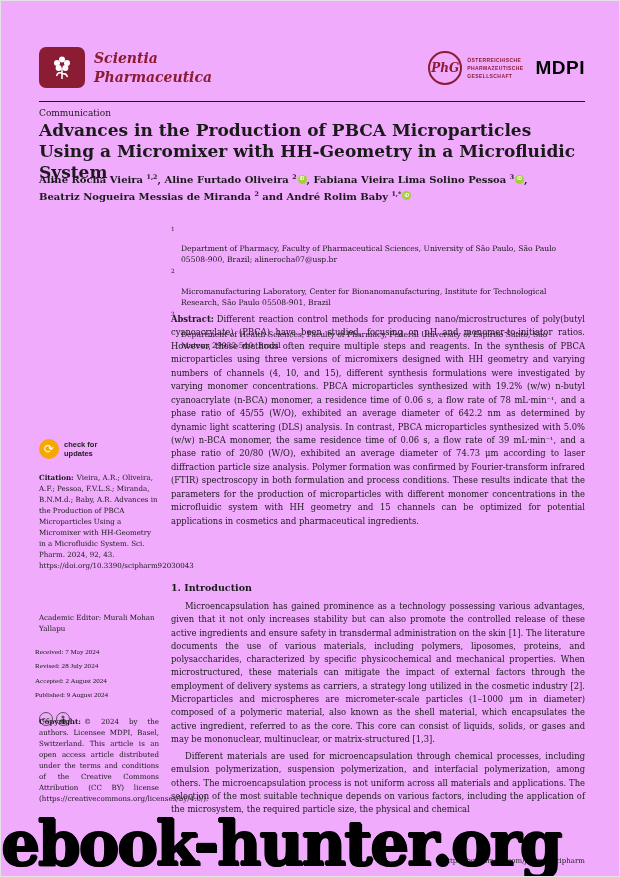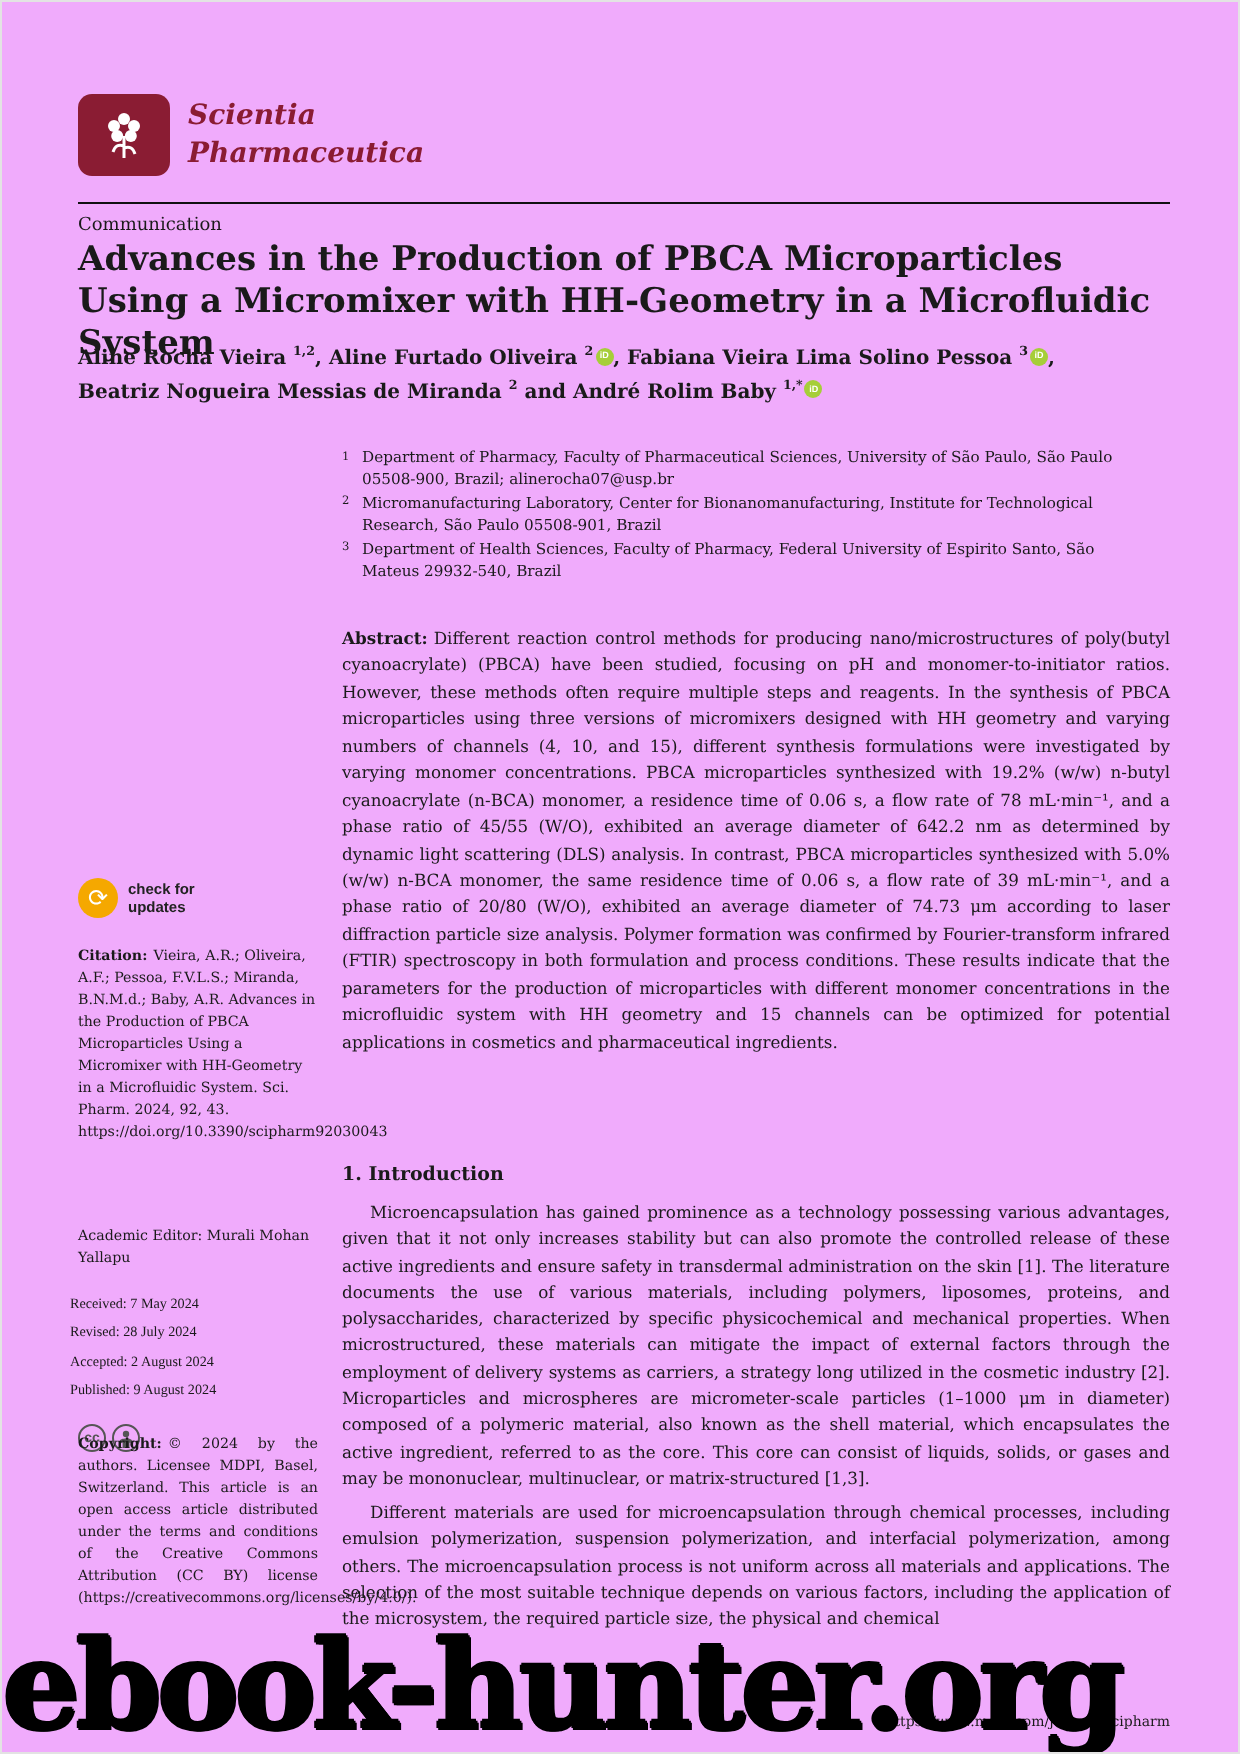--- a/index.html
+++ b/index.html
@@ -27,21 +27,21 @@
   
   .article-type{position:absolute;top:107px;left:38px;font-size:9px;}
   .title{position:absolute;top:119px;left:38px;width:548px;margin:0;font-size:17px;line-height:1.24;font-weight:bold;}
   .authors{position:absolute;top:171px;left:38px;width:548px;font-size:10px;font-weight:bold;line-height:1.65;}
   .authors sup{font-size:6.3px;}
   .orcid{display:inline-flex;align-items:center;justify-content:center;width:9px;height:9px;border-radius:50%;background:var(--orcid);color:#fff;font-size:4.5px;font-weight:bold;font-family:"Liberation Sans",sans-serif;vertical-align:3px;margin-left:1px;}
   
   .affils{position:absolute;top:222px;left:170px;width:406px;font-size:7.6px;line-height:1.5;}
   .affil-row{display:flex;}
   .affil-marker{flex:0 0 10px;font-size:5.8px;padding-top:1.5px;}
-  .affil-text{flex:1;}
+  .affil-text{flex:1;margin-top:20px;}
   
   .abstract{position:absolute;top:312px;left:170px;width:414px;font-size:8.4px;line-height:1.6;text-align:justify;margin:0;}
   .inline-label{font-weight:bold;margin-right:3px;}
   .keywords{position:absolute;top:556px;left:170px;width:414px;font-size:8.4px;line-height:1.6;margin:0;}
   
   .check-badge{position:absolute;top:438px;left:38px;display:flex;align-items:center;gap:5px;cursor:pointer;}
   .check-icon{width:20px;height:20px;border-radius:50%;background:#F5A800;color:#fff;display:flex;align-items:center;justify-content:center;font-size:12px;font-family:"DejaVu Sans",sans-serif;}
   .check-text{font-family:"Liberation Sans",sans-serif;font-size:7.5px;font-weight:bold;color:#222;line-height:1.25;}
   .citation{position:absolute;top:472px;left:38px;width:120px;font-size:7.1px;line-height:1.55;}
   .academic-editor{position:absolute;top:612px;left:38px;width:120px;font-size:7.1px;line-height:1.55;}
@@ -82,20 +82,33 @@
         </g>
         <path d="M15 15 L15 26 M15 20 C12 19 10.5 20 9.5 23 M15 21 C18 20 19.5 21 20.5 24" stroke="#fff" stroke-width="1.5" fill="none"></path>
       </svg>
     </div>
     <div class="logo-text">
       <div>Scientia</div>
       <div>Pharmaceutica</div>
     </div>
   </div>
 
+  <div class="logo-right">
+    <div class="ophg">
+      <div class="ophg-circle">
+        <span>PhG</span>
+      </div>
+      <div class="ophg-text">
+        <div>ÖSTERREICHISCHE</div>
+        <div>PHARMAZEUTISCHE</div>
+        <div>GESELLSCHAFT</div>
+      </div>
+    </div>
+    <div class="mdpi">MDPI</div>
+  </div>
 
   <div class="rule"></div>
 
   <div class="article-type">Communication</div>
   <h1 class="title">Advances in the Production of PBCA Microparticles Using a Micromixer with HH-Geometry in a Microfluidic System</h1>
 
   <div class="authors">
     <span><span>Aline Rocha Vieira</span> <sup>1,2</sup><span>, </span></span><span><span>Aline Furtado Oliveira</span> <sup>2</sup><span class="orcid">iD</span><span>, </span></span><span><span>Fabiana Vieira Lima Solino Pessoa</span> <sup>3</sup><span class="orcid">iD</span><span>,</span></span><br>
     <span><span>Beatriz Nogueira Messias de Miranda</span> <sup>2</sup><span> and </span></span><span><span>André Rolim Baby</span> <sup>1,*</sup><span class="orcid">iD</span></span>
   </div>

